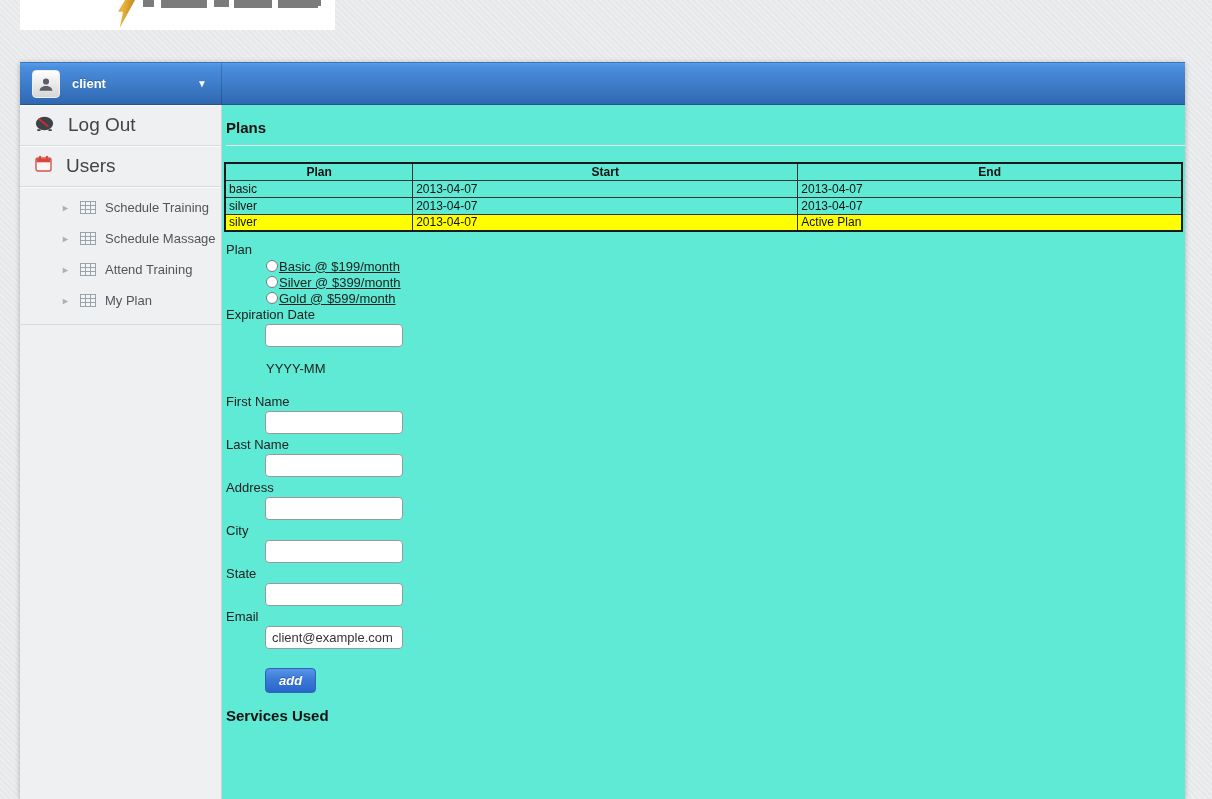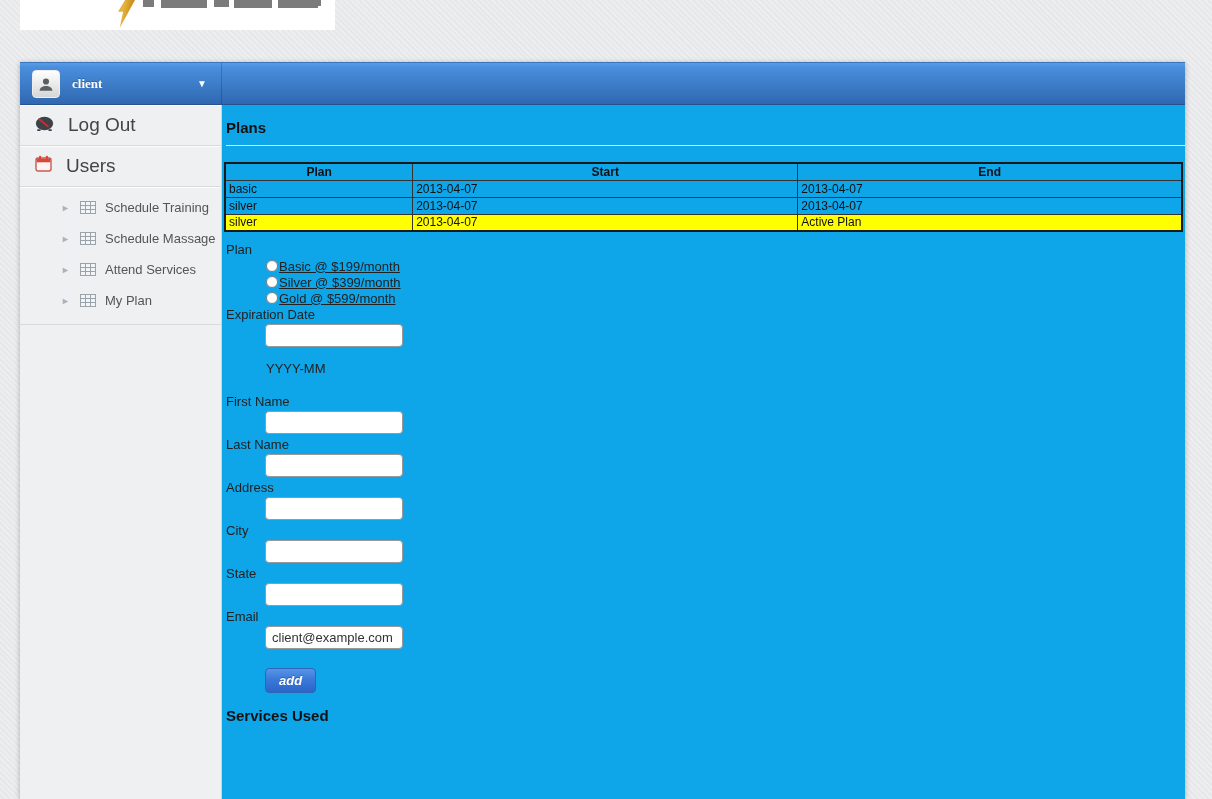--- a/index.html
+++ b/index.html
@@ -25,38 +25,38 @@
   .topbar { height:43px; flex:0 0 43px; display:flex;
             background:linear-gradient(#579de8 0%, #4a8edd 10%, #2f68b1 100%);
             border-top:1px solid #3a74bd; border-bottom:1px solid #26538f; }
   .topbar-left { width:202px; flex:0 0 202px; position:relative; display:flex; align-items:center;
                  border-right:1px solid rgba(0,0,0,.18); }
   .user-box { width:28px; height:28px; margin-left:12px; border-radius:4px;
               background:linear-gradient(#fefefe,#d6d6d6); border:1px solid #eee;
               display:flex; align-items:center; justify-content:center; }
   .user-box svg { width:18px; height:18px; fill:#5a5f63; }
   .user-name { color:#fff; font-weight:bold; font-size:13px; margin-left:12px;
-               text-shadow:0 -1px 0 rgba(0,0,0,.25);font-family:Liberation Serif, serif; }
+               text-shadow:0 -1px 0 rgba(0,0,0,.25); }
   .caret-down { position:absolute; right:14px; top:15px; color:#fff; font-size:10px; }
 
   .body-row { flex:1; display:flex; min-height:0; }
 
   
   .sidebar { width:202px; flex:0 0 202px; background:#eef0f2; border-right:1px solid #cfd2d5; }
   .side-item { height:41px; display:flex; align-items:center; gap:14px; padding-left:15px;
                font-size:19px; color:#444; border-bottom:1px solid #d8dadc;
                box-shadow:inset 0 1px 0 #fafbfc; cursor:pointer; }
   .sub-group { border-bottom:1px solid #d8dadc; box-shadow:inset 0 1px 0 #fafbfc; padding:5px 0 8px; }
   .sub-item { height:31px; display:flex; align-items:center; gap:9px; padding-left:41px;
               font-size:13px; color:#555; cursor:pointer; }
   .sub-caret { color:#a8b2bc; font-size:9px; width:10px; }
   .grid-icon svg { display:block; }
 
   
-  .main { flex:1; background:#0ea5e9; padding-left:2px; overflow:hidden; }
+  .main { flex:1; background:#5eead4; padding-left:2px; overflow:hidden; }
   .section-heading { font-size:15px; font-weight:bold; color:#111; }
   .plans-head { margin:14px 0 0 2px; padding-bottom:9px; border-bottom:1px solid #ececec; }
   .plans-table { border-collapse:collapse; margin-top:16px; width:959px; font-size:12px; color:#111;
                  border:2px solid #1a1a1a; }
   .plans-table th { border:1px solid #333; font-weight:bold; text-align:center; height:17px; padding:0 3px; }
   .plans-table td { border:1px solid #333; text-align:left; height:17px; padding:0 3px; }
   .col-plan { width:188px; } .col-start { width:386px; } .col-end { width:385px; }
   .row-active td { background:#ffff00; }
 
   .form { margin-top:9px; font-size:13px; color:#222; }
@@ -153,21 +153,21 @@
             <span>Schedule Massage</span>
           </div>
           <div class="sub-item">
             <span class="sub-caret">►</span>
             <span class="grid-icon">
               <svg width="16" height="13" viewBox="0 0 16 13">
                   <rect x="0.5" y="0.5" width="15" height="12" fill="#f2f4f6" stroke="#9aa2aa"></rect>
                   <path d="M0.5 4.5h15M0.5 8.5h15M5.5 0.5v12M10.5 0.5v12" stroke="#9aa2aa" fill="none"></path>
                 </svg>
             </span>
-            <span>Attend Services</span>
+            <span>Attend Training</span>
           </div>
           <div class="sub-item">
             <span class="sub-caret">►</span>
             <span class="grid-icon">
               <svg width="16" height="13" viewBox="0 0 16 13">
                   <rect x="0.5" y="0.5" width="15" height="12" fill="#f2f4f6" stroke="#9aa2aa"></rect>
                   <path d="M0.5 4.5h15M0.5 8.5h15M5.5 0.5v12M10.5 0.5v12" stroke="#9aa2aa" fill="none"></path>
                 </svg>
             </span>
             <span>My Plan</span>

